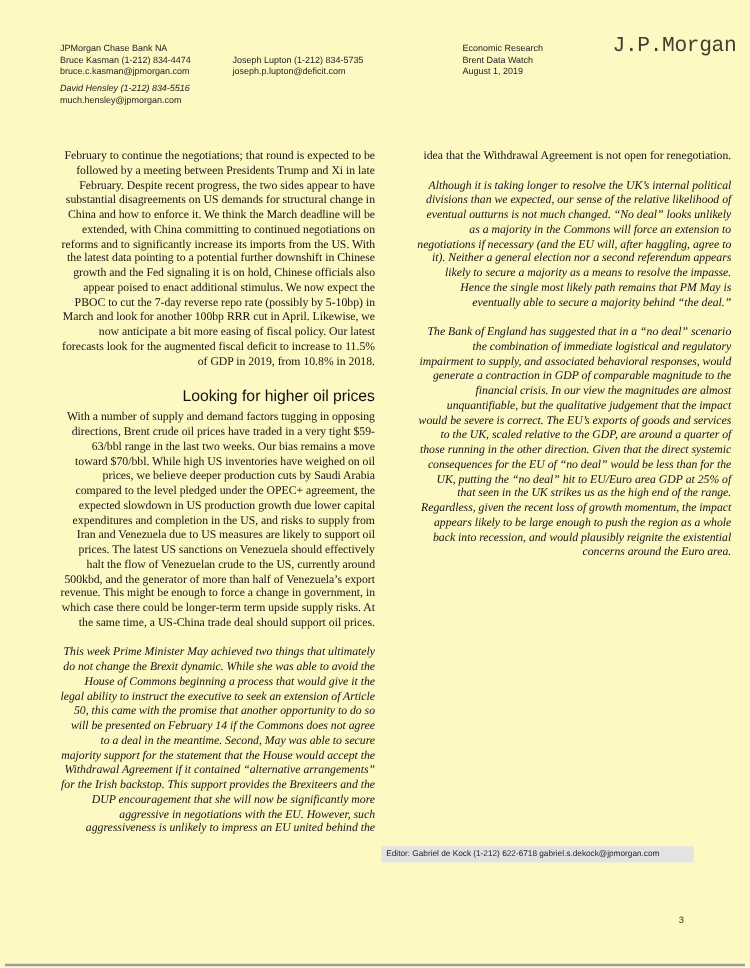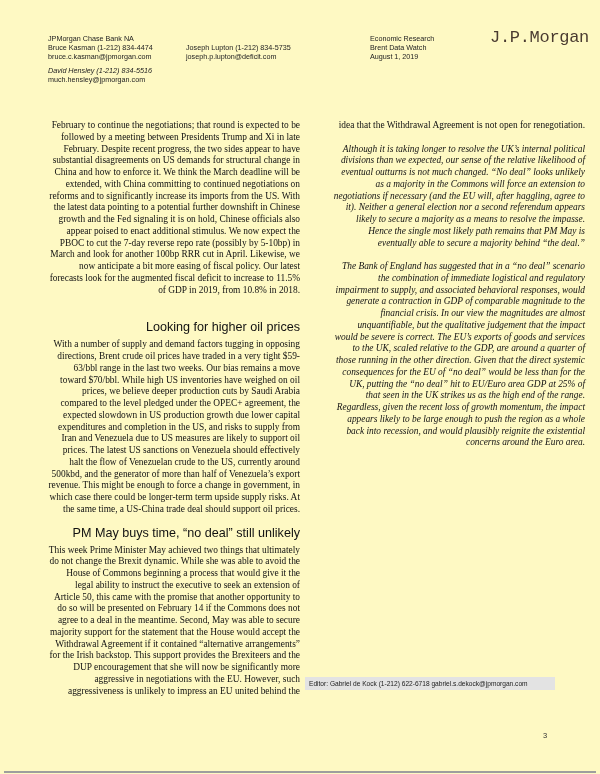--- a/index.html
+++ b/index.html
@@ -38,23 +38,22 @@
   <div class="hdr" style="left:322px; top:34px;margin-left:48px;">
     <div>Economic Research</div>
     <div>Brent Data Watch</div>
     <div>August 1, 2019</div>
   </div>
 
   <div class="logo">J.P.Morgan</div>
 
   <div class="col" style="left:48px; top:120px;">
     <p>February to continue the negotiations; that round is expected to be followed by a meeting between Presidents Trump and Xi in late February. Despite recent progress, the two sides appear to have substantial disagreements on US demands for structural change in China and how to enforce it. We think the March deadline will be extended, with China committing to continued negotiations on reforms and to significantly increase its imports from the US. With the latest data pointing to a potential further downshift in Chinese growth and the Fed signaling it is on hold, Chinese officials also appear poised to enact additional stimulus. We now expect the PBOC to cut the 7-day reverse repo rate (possibly by 5-10bp) in March and look for another 100bp RRR cut in April. Likewise, we now anticipate a bit more easing of fiscal policy. Our latest forecasts look for the augmented fiscal deficit to increase to 11.5% of GDP in 2019, from 10.8% in 2018.</p>
-    <h2 style="margin-top:24px; margin-bottom:4px;">Looking for higher oil prices</h2>
+    <h2 style="margin-top:14px; margin-bottom:4px;">Looking for higher oil prices</h2>
     <p>With a number of supply and demand factors tugging in opposing directions, Brent crude oil prices have traded in a very tight  $59-63/bbl range in the last two weeks. Our bias remains a move toward $70/bbl. While high US inventories have weighed on oil prices, we believe deeper production cuts by Saudi Arabia compared to the level pledged under the OPEC+ agreement, the expected slowdown in US production growth due lower capital expenditures and completion in the US, and risks to supply from Iran and Venezuela due to US measures are likely to support oil prices. The latest US sanctions on Venezuela should effectively halt the flow of Venezuelan crude to the US, currently around 500kbd, and the generator of more than half of Venezuela’s export revenue. This might be enough to force a change in government, in which case there could be longer-term term upside supply risks. At the same time, a US-China trade deal should support oil prices.</p>
-    <h2 style="margin-top:10px; margin-bottom:4px;">PM May buys time, “no deal” still unlikely</h2>
     <p>This week Prime Minister May achieved two things that ultimately do not change the Brexit dynamic. While she was able to avoid the House of Commons beginning a process that would give it the legal ability to instruct the executive to seek an extension of Article 50, this came with the promise that another opportunity to do so will be presented on February 14 if the Commons does not agree to a deal in the meantime. Second, May was able to secure majority support for the statement that the House would accept the Withdrawal Agreement if it contained “alternative arrangements” for the Irish backstop. This support provides the Brexiteers and the DUP encouragement that she will now be significantly more aggressive in negotiations with the EU. However, such aggressiveness is unlikely to impress an EU united behind the</p>
   </div>
 
   <div class="col" style="left:308px; top:120px;margin-left:25px;">
     <p>idea that the Withdrawal Agreement is not open for renegotiation.</p>
     <p>Although it is taking longer to resolve the UK’s internal political divisions than we expected, our sense of the relative likelihood of eventual outturns is not much changed. “No deal” looks unlikely as a majority in the Commons will force an extension to negotiations if necessary (and the EU will, after haggling, agree to it). Neither a general election nor a second referendum appears likely to secure a majority as a means to resolve the impasse. Hence the single most likely path remains that PM May is eventually able to secure a majority behind “the deal.”</p>
     <p>The Bank of England has suggested that in a “no deal” scenario the combination of immediate logistical and regulatory impairment to supply, and associated behavioral responses, would generate a contraction in GDP of comparable magnitude to the financial crisis. In our view the magnitudes are almost unquantifiable, but the qualitative judgement that the impact would be severe is correct. The EU’s exports of goods and services to the UK, scaled relative to the GDP, are around a quarter of those running in the other direction. Given that the direct systemic consequences for the EU of “no deal” would be less than for the UK, putting the “no deal” hit to EU/Euro area GDP at 25% of that seen in the UK strikes us as the high end of the range. Regardless, given the recent loss of growth momentum, the impact appears likely to be large enough to push the region as a whole back into recession, and would plausibly reignite the existential concerns around the Euro area.</p>
   </div>
 
   <div class="editor">Editor:  Gabriel de Kock (1-212) 622-6718 gabriel.s.dekock@jpmorgan.com</div>

